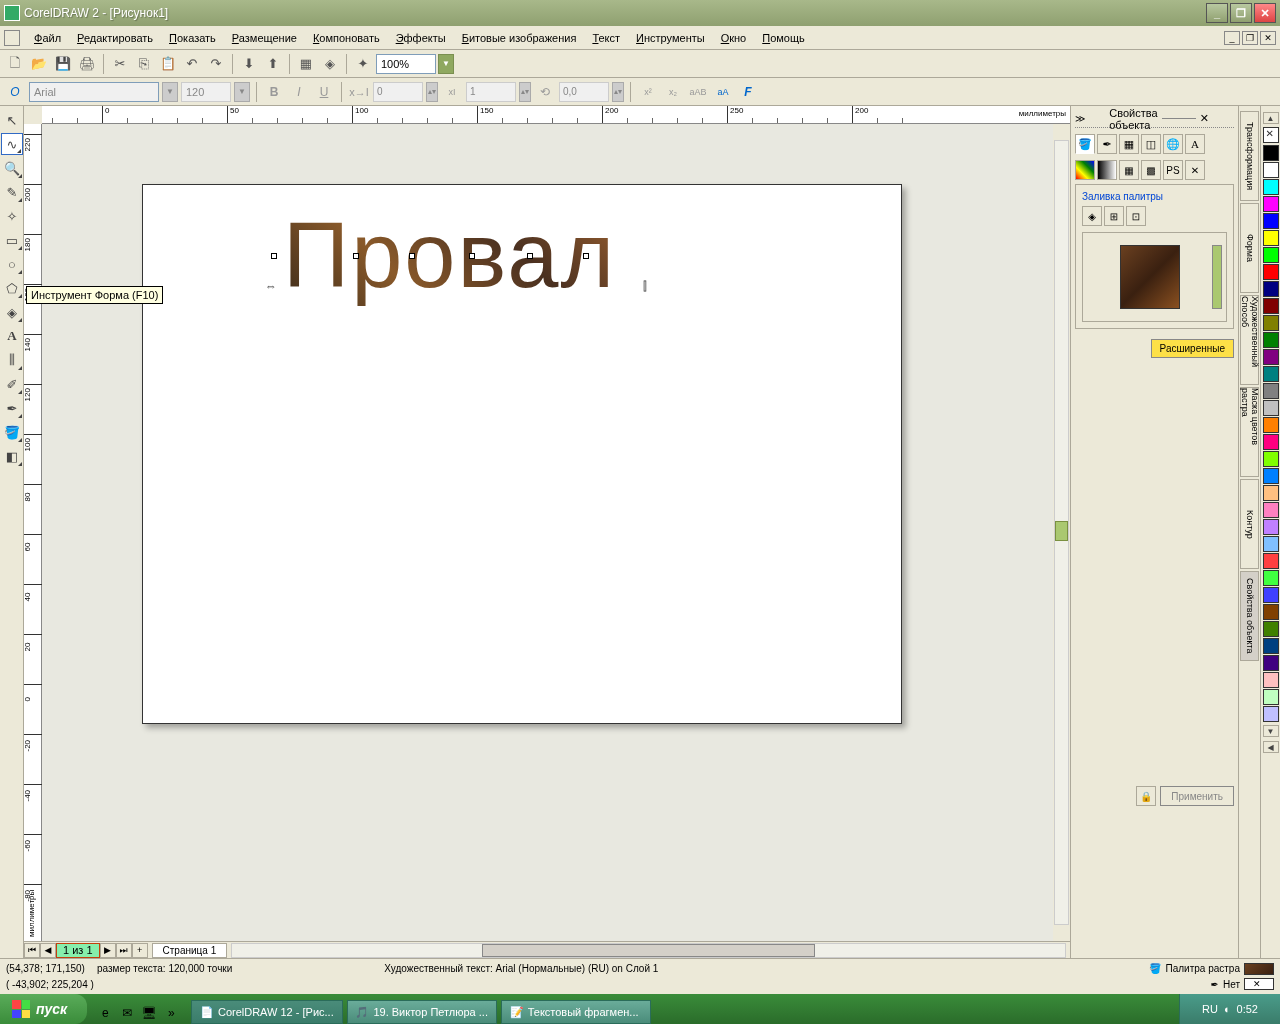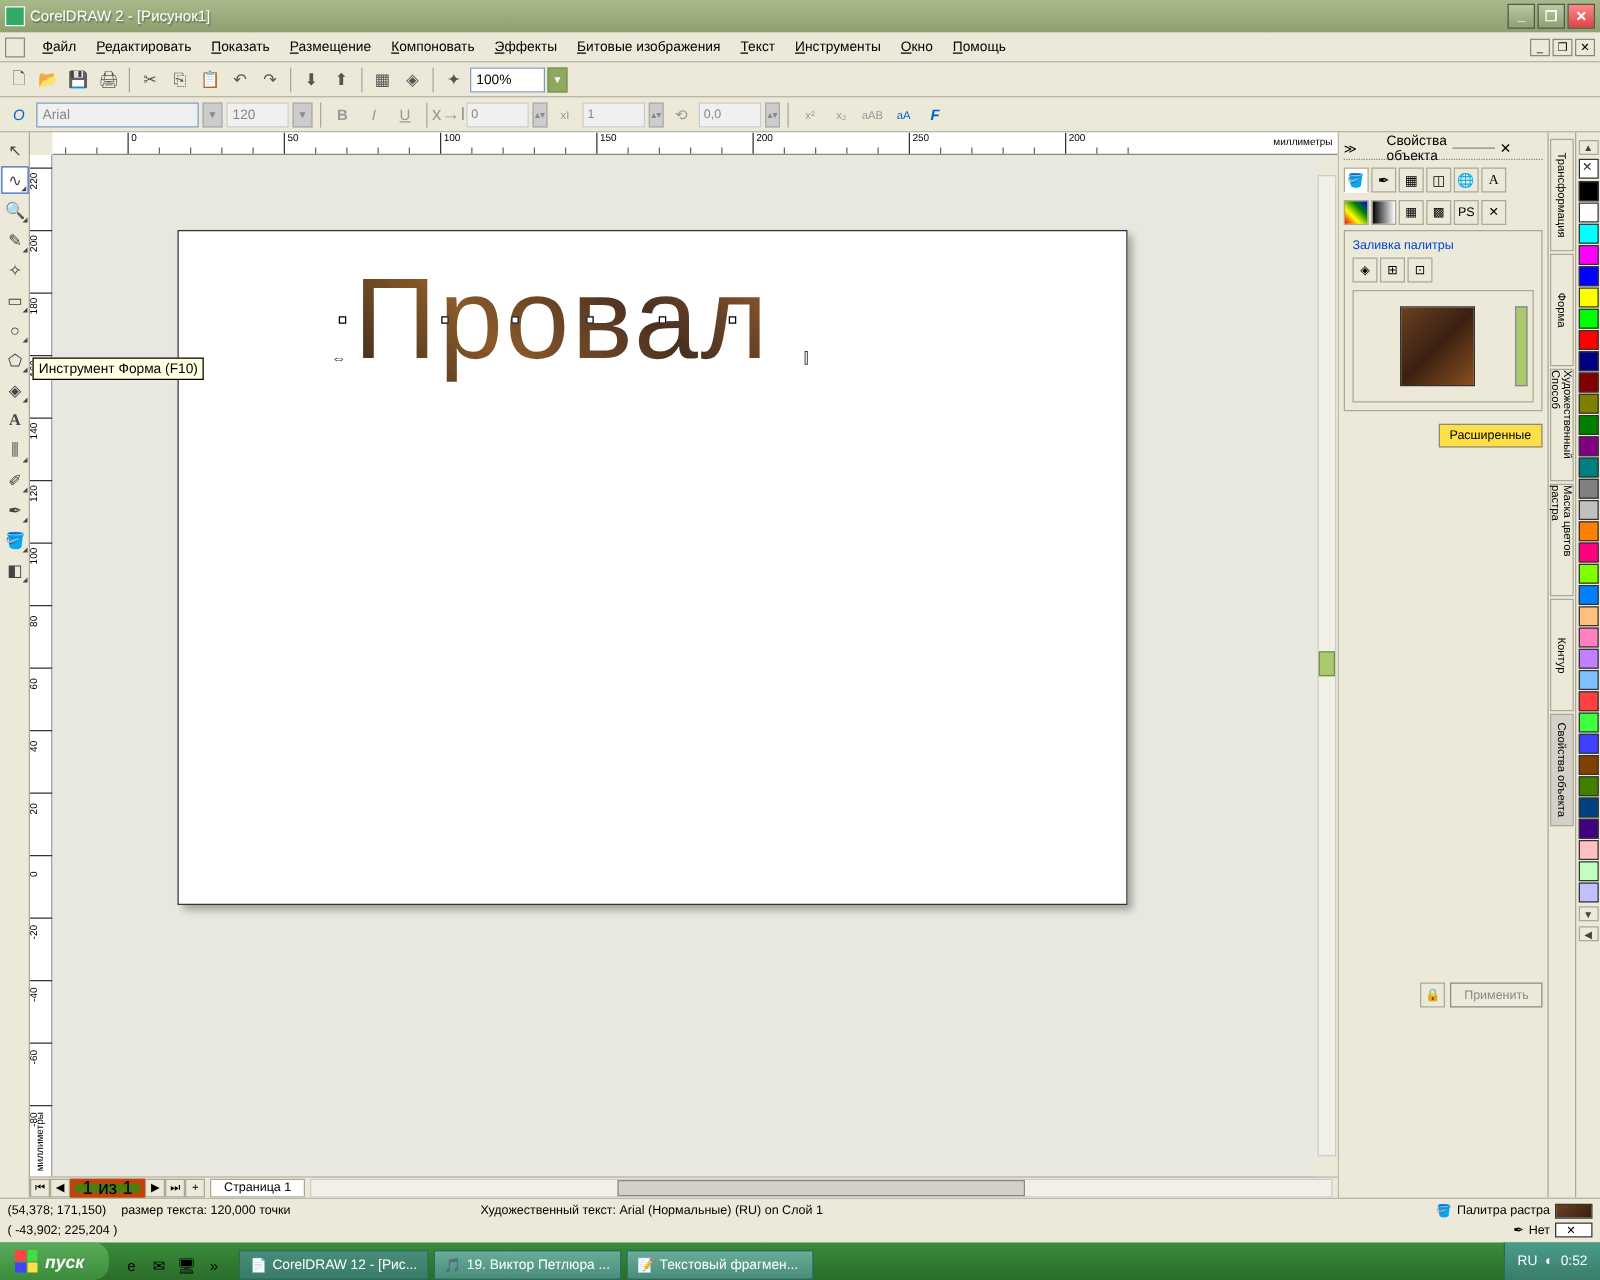--- a/index.html
+++ b/index.html
@@ -52,21 +52,21 @@
 .page { position: absolute; left: 100px; top: 60px; width: 760px; height: 540px; background: white; border: 1px solid #333; box-shadow: 4px 4px 6px rgba(0,0,0,0.3); }
 .text-obj { position: absolute; left: 140px; top: 18px; font-size: 92px; font-family: Arial; color: #5a4530; letter-spacing: 2px; background: linear-gradient(45deg, #3a2a1a, #8a5a2a, #4a3020, #9a6030); -webkit-background-clip: text; background-clip: text; -webkit-text-fill-color: transparent; }
 .sel-handle { position: absolute; width: 6px; height: 6px; border: 1px solid #000; background: #fff; }
 .arrow-mark { position: absolute; font-size: 12px; color: #333; }
 
 .tooltip { position: absolute; left: 26px; top: 180px; background: #ffffe1; border: 1px solid #000; padding: 2px 4px; font-size: 11px; z-index: 100; }
 
 .scroll-h { height: 17px; background: #ece9d8; display: flex; align-items: center; border-top: 1px solid #aca899; }
 .page-nav { display: flex; align-items: center; height: 100%; }
 .pn-btn { width: 16px; height: 15px; border: 1px solid #aca899; background: #ece9d8; display: flex; align-items: center; justify-content: center; font-size: 9px; }
-.pn-label { padding: 0 6px; font-size: 15px; border: 4px solid #c2410c; height: 15px; display: flex; align-items: center; background: #4d7c0f; }
+.pn-label { padding: 0 6px; font-size: 11px; border: 1px solid #c2410c; height: 15px; display: flex; align-items: center; background: #86efac; }
 .page-tab { padding: 0 10px; height: 15px; border: 1px solid #aca899; background: #fff; font-size: 10px; display: flex; align-items: center; margin-left: 4px; }
 .scroll-track { flex: 1; background: #f0f0e8; height: 15px; margin: 0 4px; border: 1px solid #ccc; position: relative; }
 .scroll-thumb { position: absolute; background: #d4d0c8; border: 1px solid #888; height: 100%; }
 
 .scroll-v { position: absolute; right: 0; top: 18px; bottom: 17px; width: 17px; background: #ece9d8; }
 .scroll-v-track { position: absolute; top: 16px; bottom: 16px; left: 1px; right: 1px; background: #f0f0e8; border: 1px solid #ccc; }
 .scroll-v-thumb { position: absolute; left: 0; right: 0; height: 20px; top: 380px; background: #aac870; border: 1px solid #7a9040; }
 
 .dockers { width: 168px; background: #ece9d8; border-left: 1px solid #aca899; padding: 4px; }
 .docker-title { display: flex; align-items: center; height: 18px; font-size: 11px; border-bottom: 1px dotted #888; }
@@ -102,21 +102,21 @@
 .status-none::after { content: '✕'; position: absolute; left: 8px; font-size: 9px; }
 
 .taskbar { height: 30px; background: linear-gradient(to bottom, #3a8c3a, #2a6c2a); display: flex; align-items: flex-end; }
 .start-btn { height: 30px; padding: 0 20px 0 12px; background: linear-gradient(to bottom, #5aac5a, #3a8c3a); color: white; font-weight: bold; font-size: 14px; font-style: italic; display: flex; align-items: center; border-radius: 0 12px 12px 0; }
 .start-logo { width: 18px; height: 18px; margin-right: 6px; display: grid; grid-template: 1fr 1fr / 1fr 1fr; gap: 1px; }
 .start-logo div:nth-child(1){background:#f44;} .start-logo div:nth-child(2){background:#4d4;} .start-logo div:nth-child(3){background:#44f;} .start-logo div:nth-child(4){background:#fd4;}
 .ql { display: flex; gap: 2px; margin: 0 8px; }
 .ql-btn { width: 20px; height: 22px; display: flex; align-items: center; justify-content: center; font-size: 12px; }
 .task { height: 24px; padding: 0 8px; margin: 0 2px; background: linear-gradient(to bottom, #6aac9a, #4a8c7a); border: 1px solid #2a6c5a; display: flex; align-items: center; font-size: 11px; color: white; min-width: 150px; max-width: 170px; overflow: hidden; white-space: nowrap; }
 .task.active { background: linear-gradient(to bottom, #4a8c7a, #3a7c6a); }
-.tray { margin-left: auto; height: 30px; background: linear-gradient(to bottom, #4a9c8a, #3a7c6a); display: flex; align-items: center; padding: 0 10px; gap: 6px; color: white; font-size: 11px; border-left: 1px solid #2a6c5a; }
+.tray { margin-left: auto; height: 30px; background: linear-gradient(to bottom, #4a9c8a, #3a7c6a); display: flex; align-items: center; padding: 0 22px; gap: 6px; color: white; font-size: 11px; border-left: 1px solid #2a6c5a; }
 </style>
 </head>
 <body>
 
 <div class="titlebar">
   <div class="titlebar-icon"></div>
   <div class="titlebar-title">CorelDRAW 2 - [Рисунок1]</div>
   <div class="win-btn win-min">_</div>
   <div class="win-btn win-max">❐</div>
   <div class="win-btn win-close">✕</div>
@@ -181,21 +181,21 @@
   <div class="prop-btn">
       <b>B</b>
     </div>
   <div class="prop-btn">
       <i>I</i>
     </div>
   <div class="prop-btn">
       <u>U</u>
     </div>
   <div class="tsep"></div>
-  <div class="prop-btn" style="font-size:15px">x→I</div>
+  <div class="prop-btn" style="font-size:11px">x→I</div>
   <div class="spinner">
       <span>0</span>
     </div>
   <div class="combo-arrow" style="background:#ccc;border-color:#aaa;color:#888;width:12px">▴▾</div>
   <div class="prop-btn" style="font-size:9px">xI</div>
   <div class="spinner">
       <span>1</span>
     </div>
   <div class="combo-arrow" style="background:#ccc;border-color:#aaa;color:#888;width:12px">▴▾</div>
   <div class="prop-btn">⟲</div>

